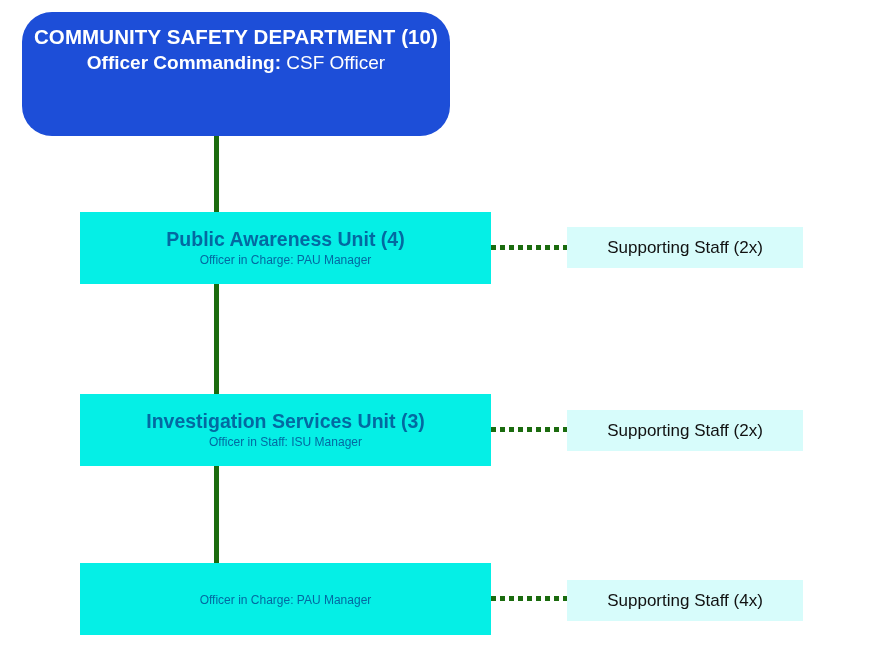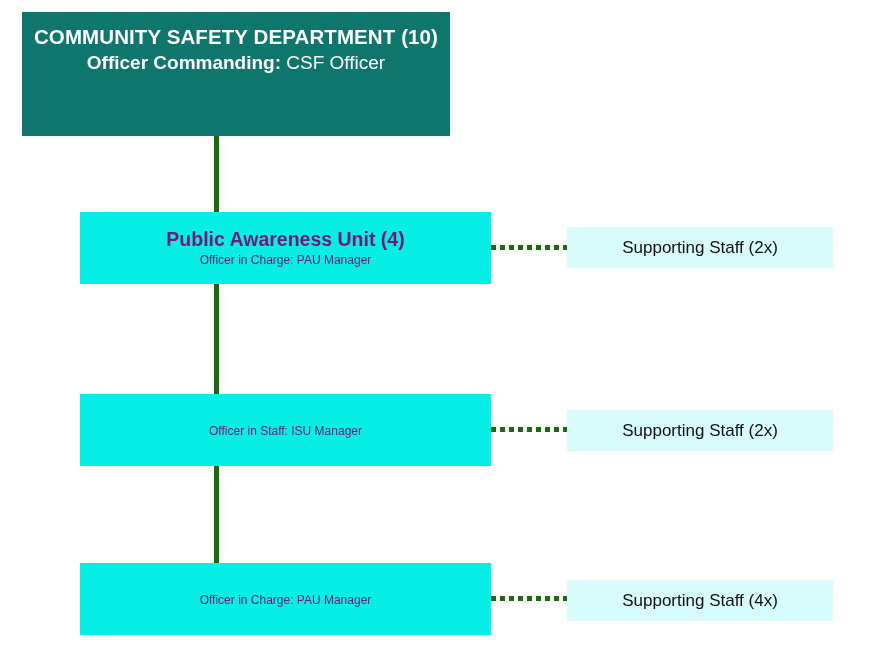--- a/index.html
+++ b/index.html
@@ -28,30 +28,31 @@
     width: 5px;
   }
 
   
   .dept-box {
     position: absolute;
     left: 22px;
     top: 12px;
     width: 428px;
     height: 124px;
-    background: #0f766e;
+    background: #1d4ed8;
     color: #ffffff;
     display: flex;
     flex-direction: column;
     align-items: center;
     justify-content: flex-start;
     padding-top: 12px;
     box-sizing: border-box;
     text-align: center;
     z-index: 3;
+    border-radius: 30px;
   }
   .dept-title {
     font-size: 20.5px;
     font-weight: bold;
     line-height: 1.25;
     letter-spacing: 0.1px;
   }
   .dept-lead {
     font-size: 19px;
     line-height: 1.3;
@@ -64,21 +65,21 @@
     font-weight: normal;
   }
 
   
   .unit-box {
     position: absolute;
     left: 80px;
     width: 411px;
     height: 72px;
     background: #05efe6;
-    color: #701a75;
+    color: #0369a1;
     display: flex;
     flex-direction: column;
     align-items: center;
     justify-content: center;
     box-sizing: border-box;
     text-align: center;
     z-index: 3;
   }
   .unit-title {
     font-size: 19.5px;
@@ -101,21 +102,21 @@
     background-image: linear-gradient(to right, #1b6b0e 0 5px, rgba(0,0,0,0) 5px 9px);
     background-size: 9px 5px;
     background-repeat: repeat-x;
     z-index: 2;
   }
 
   
   .support-box {
     position: absolute;
     left: 567px;
-    width: 266px;
+    width: 236px;
     height: 41px;
     background: #d7fcfb;
     color: #111111;
     display: flex;
     align-items: center;
     justify-content: center;
     box-sizing: border-box;
     text-align: center;
     font-size: 17px;
     z-index: 3;
@@ -141,20 +142,21 @@
   <div class="unit-box" style="top:212px;">
     <div class="unit-title">Public Awareness Unit (4)</div>
     <div class="unit-lead">Officer in Charge: PAU Manager</div>
   </div>
   <div class="dotted-link" style="top:245px;"></div>
   <div class="support-box" style="top:227px;">
     <span>Supporting Staff (2x)</span>
   </div>
 
   <div class="unit-box" style="top:394px;">
+    <div class="unit-title">Investigation Services Unit (3)</div>
     <div class="unit-lead">Officer in Staff: ISU Manager</div>
   </div>
   <div class="dotted-link" style="top:427px;"></div>
   <div class="support-box" style="top:410px;">
     <span>Supporting Staff (2x)</span>
   </div>
 
   <div class="unit-box" style="top:563px;">
     <div class="unit-lead">Officer in Charge: PAU Manager</div>
   </div>

